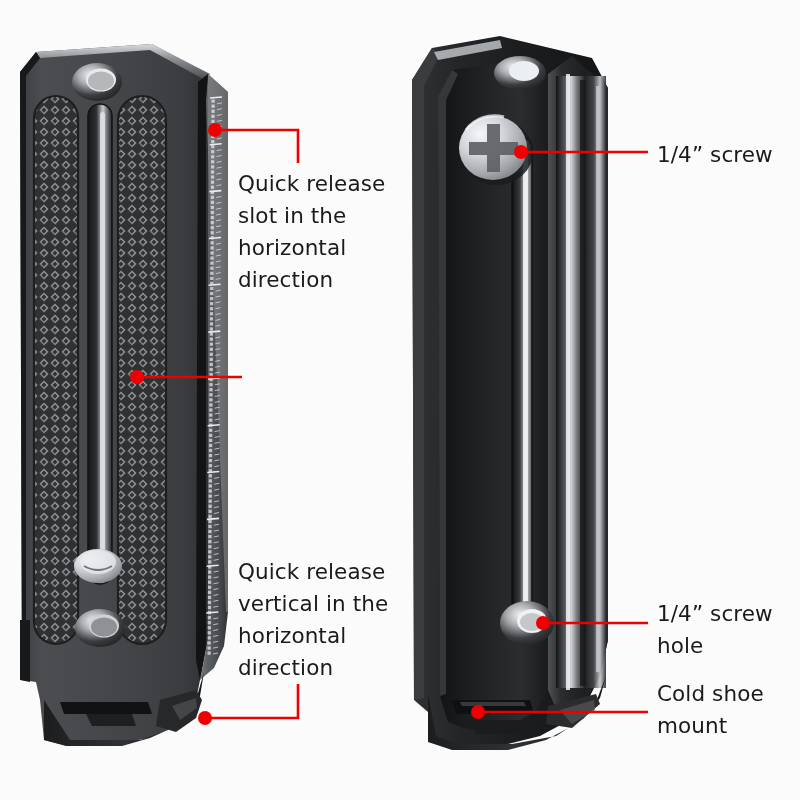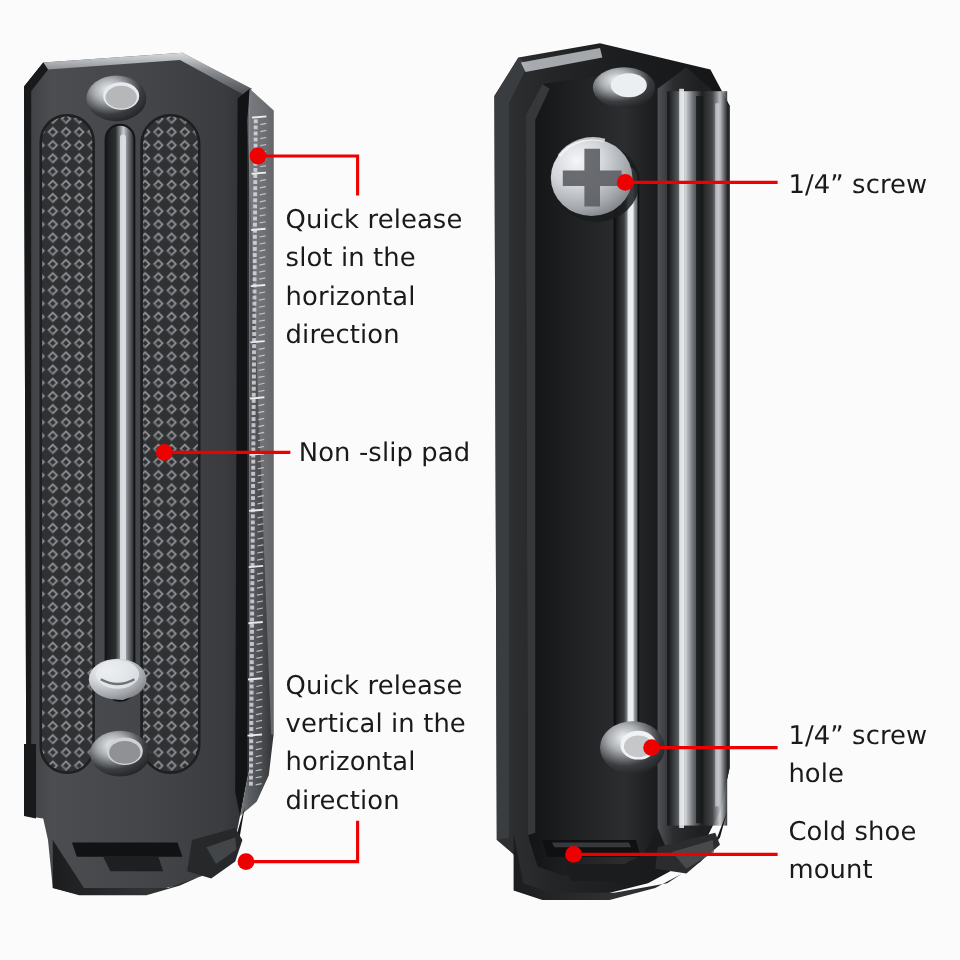--- a/index.html
+++ b/index.html
@@ -453,21 +453,20 @@
         <path d="M478,712 L648,712" fill="none" stroke="#ee0000" stroke-width="2.6"></path>
         <circle cx="478" cy="712" r="7" fill="#ee0000"></circle>
       </g>
   </svg>
 
   <div class="callout-text" id="lbl-qr-slot">Quick release
 slot in the
 horizontal
 direction</div>
 
-  <div class="callout-text" id="lbl-nonslip">Non -slip pad</div>
 
   <div class="callout-text" id="lbl-qr-vert">Quick release
 vertical in the
 horizontal
 direction</div>
 
   <div class="callout-text" id="lbl-screw">1/4”  screw</div>
 
   <div class="callout-text" id="lbl-screwhole">1/4”  screw
 hole</div>

